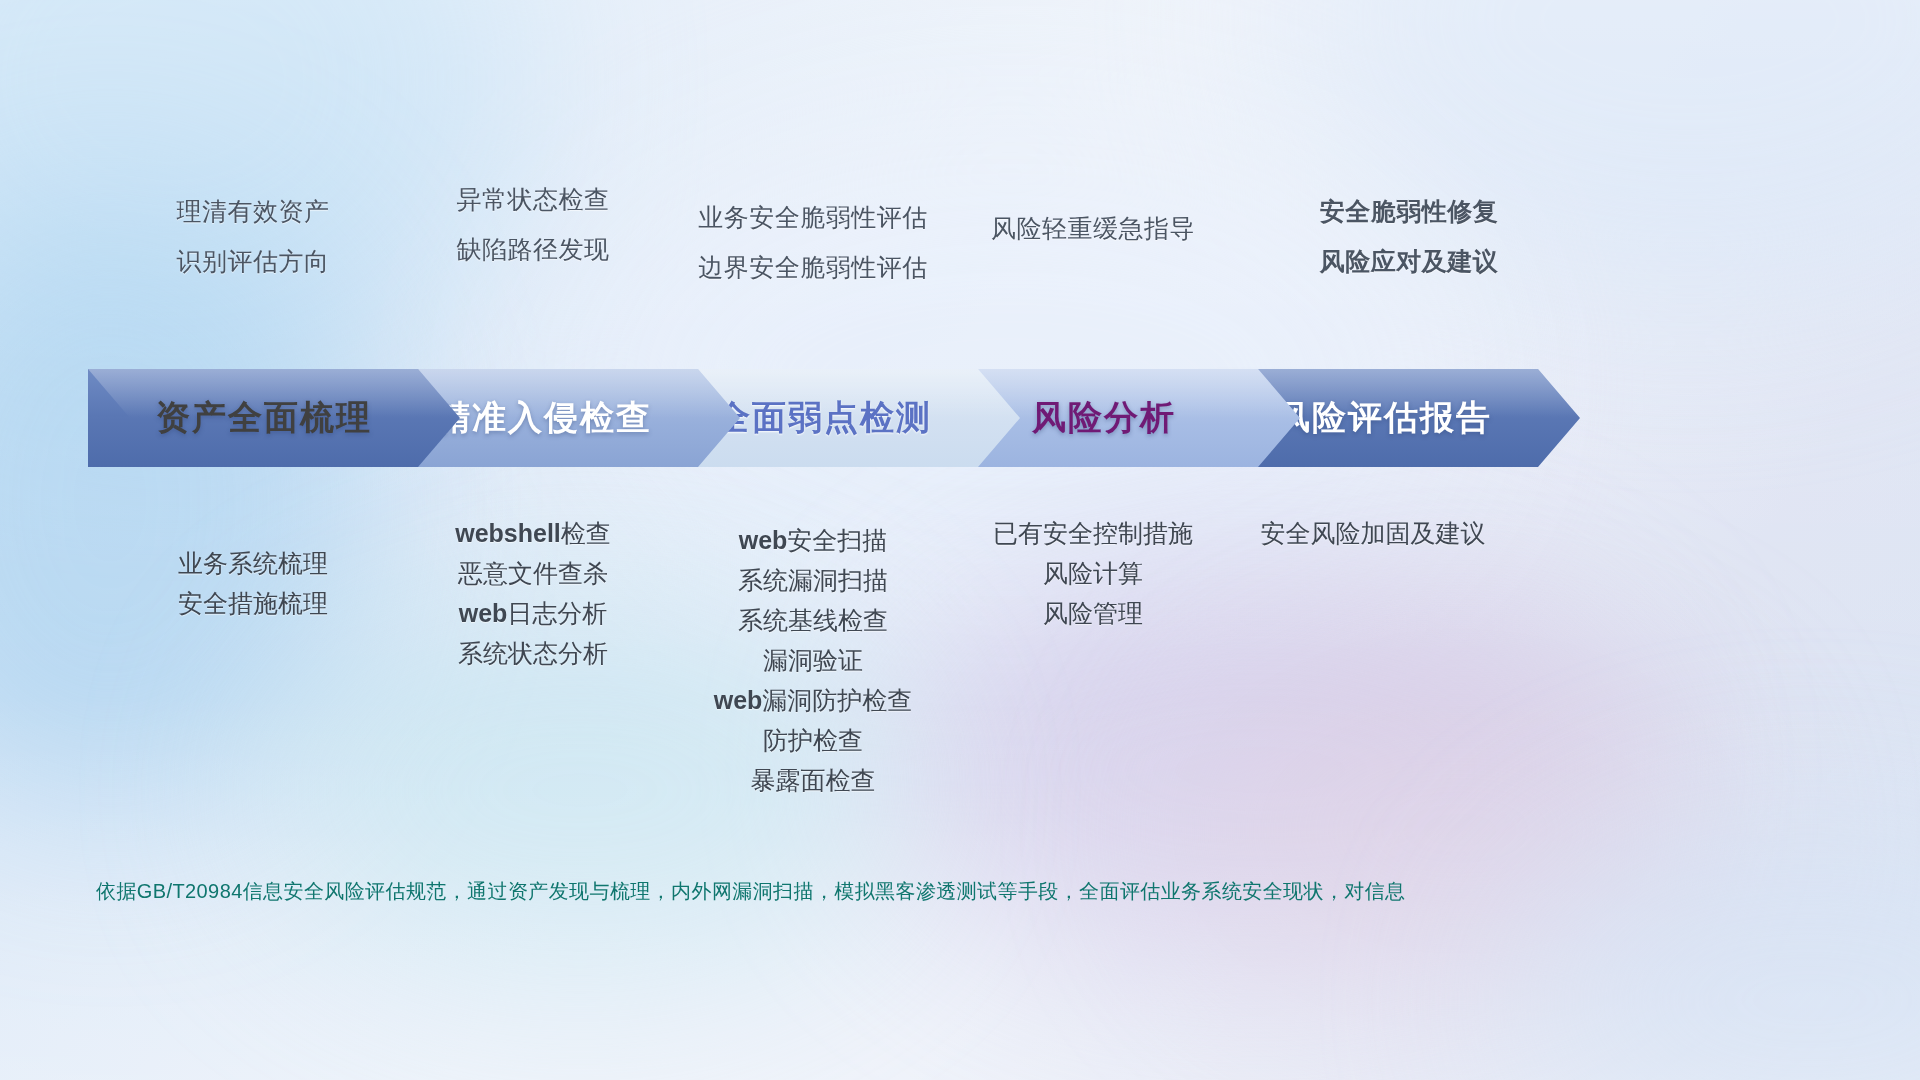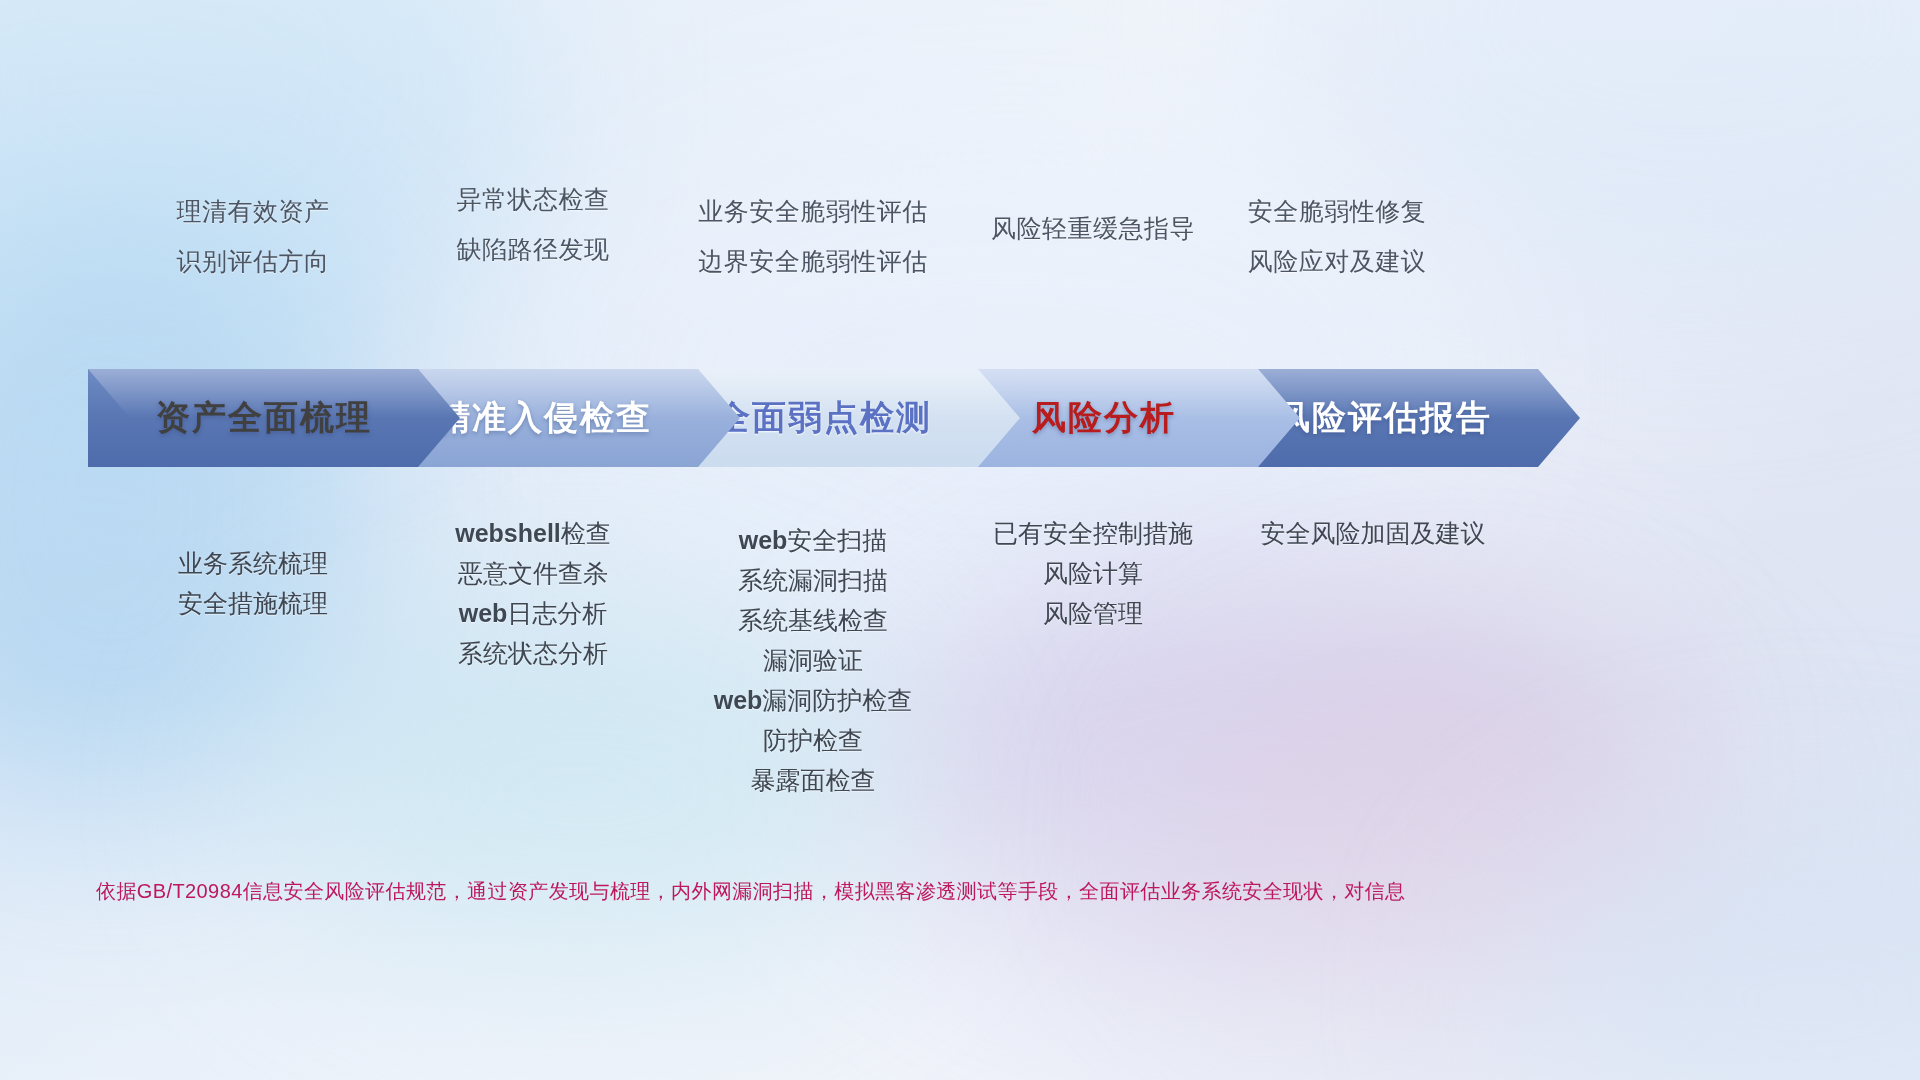--- a/index.html
+++ b/index.html
@@ -57,21 +57,21 @@
   .list-col{position:absolute;display:flex;flex-direction:column;align-items:center;}
   .item{
     font-size:25px;color:#3f4752;white-space:nowrap;line-height:40px;
     text-shadow:0 1px 1px rgba(255,255,255,.6);
   }
   .item b{font-weight:bold;font-family:"Liberation Sans",sans-serif;}
 
   
   #footer{
     position:absolute;left:96px;top:874px;width:1560px;
-    font-size:20px;line-height:34px;color:#be185d;letter-spacing:.4px;
+    font-size:20px;line-height:34px;color:#0f766e;letter-spacing:.4px;
   }
 </style>
 </head>
 <body>
 
 <div id="bg">
   <div class="bg-base"></div>
   <div class="blob" style="left:-180px;top:-230px;width:700px;height:620px;background:#bcdcf4;opacity:.85;"></div>
   <div class="blob" style="left:-150px;top:180px;width:520px;height:640px;background:#9ecdee;opacity:.55;"></div>
   <div class="blob" style="left:1280px;top:-260px;width:820px;height:560px;background:#d3e2f6;opacity:.8;"></div>
@@ -87,28 +87,28 @@
 
   <div id="top-captions">
       <div class="cap-col" style="position: absolute; left: 88px; width: 330px; top: 195px;">
         <div class="cap">理清有效资产</div>
         <div class="cap">识别评估方向</div>
       </div>
       <div class="cap-col" style="position: absolute; left: 368px; width: 330px; top: 183px;">
         <div class="cap">异常状态检查</div>
         <div class="cap">缺陷路径发现</div>
       </div>
-      <div class="cap-col" style="position: absolute; left: 648px; width: 330px; top: 195px;">
+      <div class="cap-col" style="position: absolute; left: 648px; width: 330px; top: 201px;">
         <div class="cap">业务安全脆弱性评估</div>
         <div class="cap">边界安全脆弱性评估</div>
       </div>
       <div class="cap-col" style="position: absolute; left: 928px; width: 330px; top: 212px;">
         <div class="cap">风险轻重缓急指导</div>
       </div>
-      <div class="cap-col" style="position: absolute; left: 1172px; width: 330px; top: 195px;">
+      <div class="cap-col" style="position: absolute; left: 1244px; width: 330px; top: 195px; font-weight: bold;">
         <div class="cap">安全脆弱性修复</div>
         <div class="cap">风险应对及建议</div>
       </div>
     </div>
 
   <div id="band">
       <div class="chev first" style="left: 0px; width: 372px; z-index: 10;">
         <div class="shape" style="background: linear-gradient(rgb(111, 139, 196) 0%, rgb(90, 119, 180) 48%, rgb(78, 108, 171) 100%);"></div>
         <div class="gloss"></div>
         <div class="label" style="color: #404040; text-shadow: rgba(40, 60, 110, 0.35) 0px 2px 4px;">资产全面梳理</div>
@@ -122,21 +122,21 @@
       <div class="edge" style="left: 610px;"></div>
       <div class="chev" style="left: 560px; width: 372px; z-index: 8;">
         <div class="shape" style="background: linear-gradient(rgb(224, 234, 246) 0%, rgb(210, 224, 241) 55%, rgb(203, 220, 239) 100%);"></div>
         <div class="gloss"></div>
         <div class="label" style="color: rgb(91, 114, 196); text-shadow: rgba(255, 255, 255, 0.9) 0px 1px 2px;">全面弱点检测</div>
       </div>
       <div class="edge" style="left: 890px;"></div>
       <div class="chev" style="left: 840px; width: 372px; z-index: 7;">
         <div class="shape" style="background: linear-gradient(rgb(194, 210, 238) 0%, rgb(167, 189, 229) 55%, rgb(156, 180, 224) 100%);"></div>
         <div class="gloss"></div>
-        <div class="label" style="color: #b91c1c; text-shadow: rgba(40, 60, 110, 0.35) 0px 2px 4px;">风险分析</div>
+        <div class="label" style="color: #701a75; text-shadow: rgba(40, 60, 110, 0.35) 0px 2px 4px;">风险分析</div>
       </div>
       <div class="edge" style="left: 1170px;"></div>
       <div class="chev" style="left: 1120px; width: 372px; z-index: 6;">
         <div class="shape" style="background: linear-gradient(rgb(111, 139, 196) 0%, rgb(90, 119, 180) 48%, rgb(78, 108, 171) 100%);"></div>
         <div class="gloss"></div>
         <div class="label" style="color: rgb(255, 255, 255); text-shadow: rgba(40, 60, 110, 0.35) 0px 2px 4px;">风险评估报告</div>
       </div>
     </div>
 
   <div id="bottom-lists">

